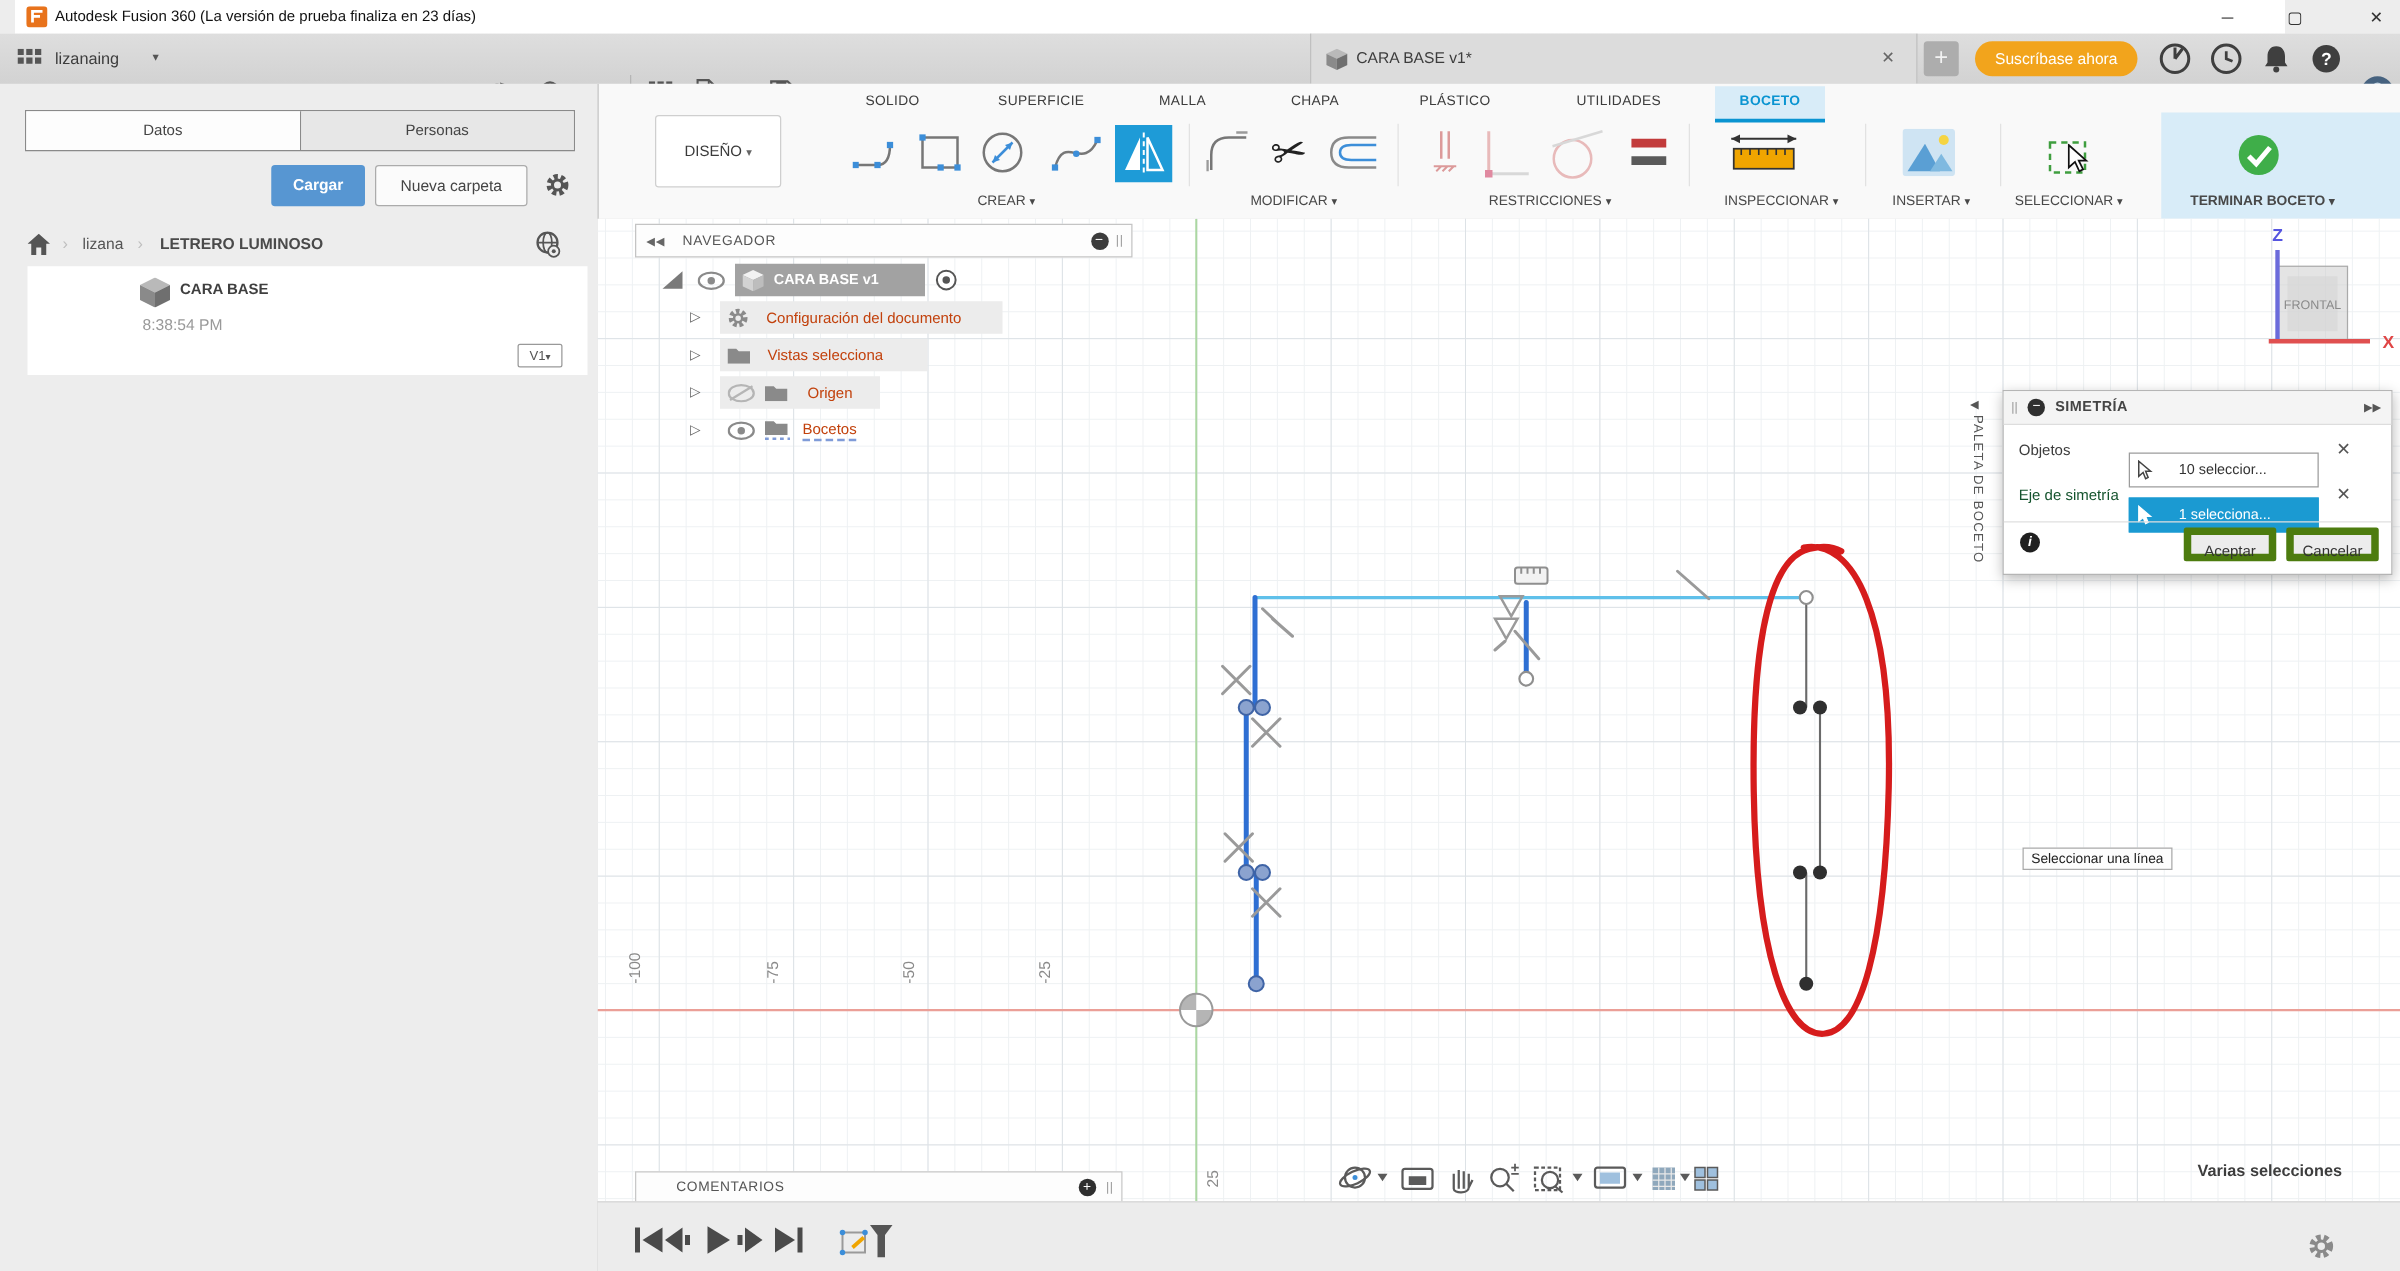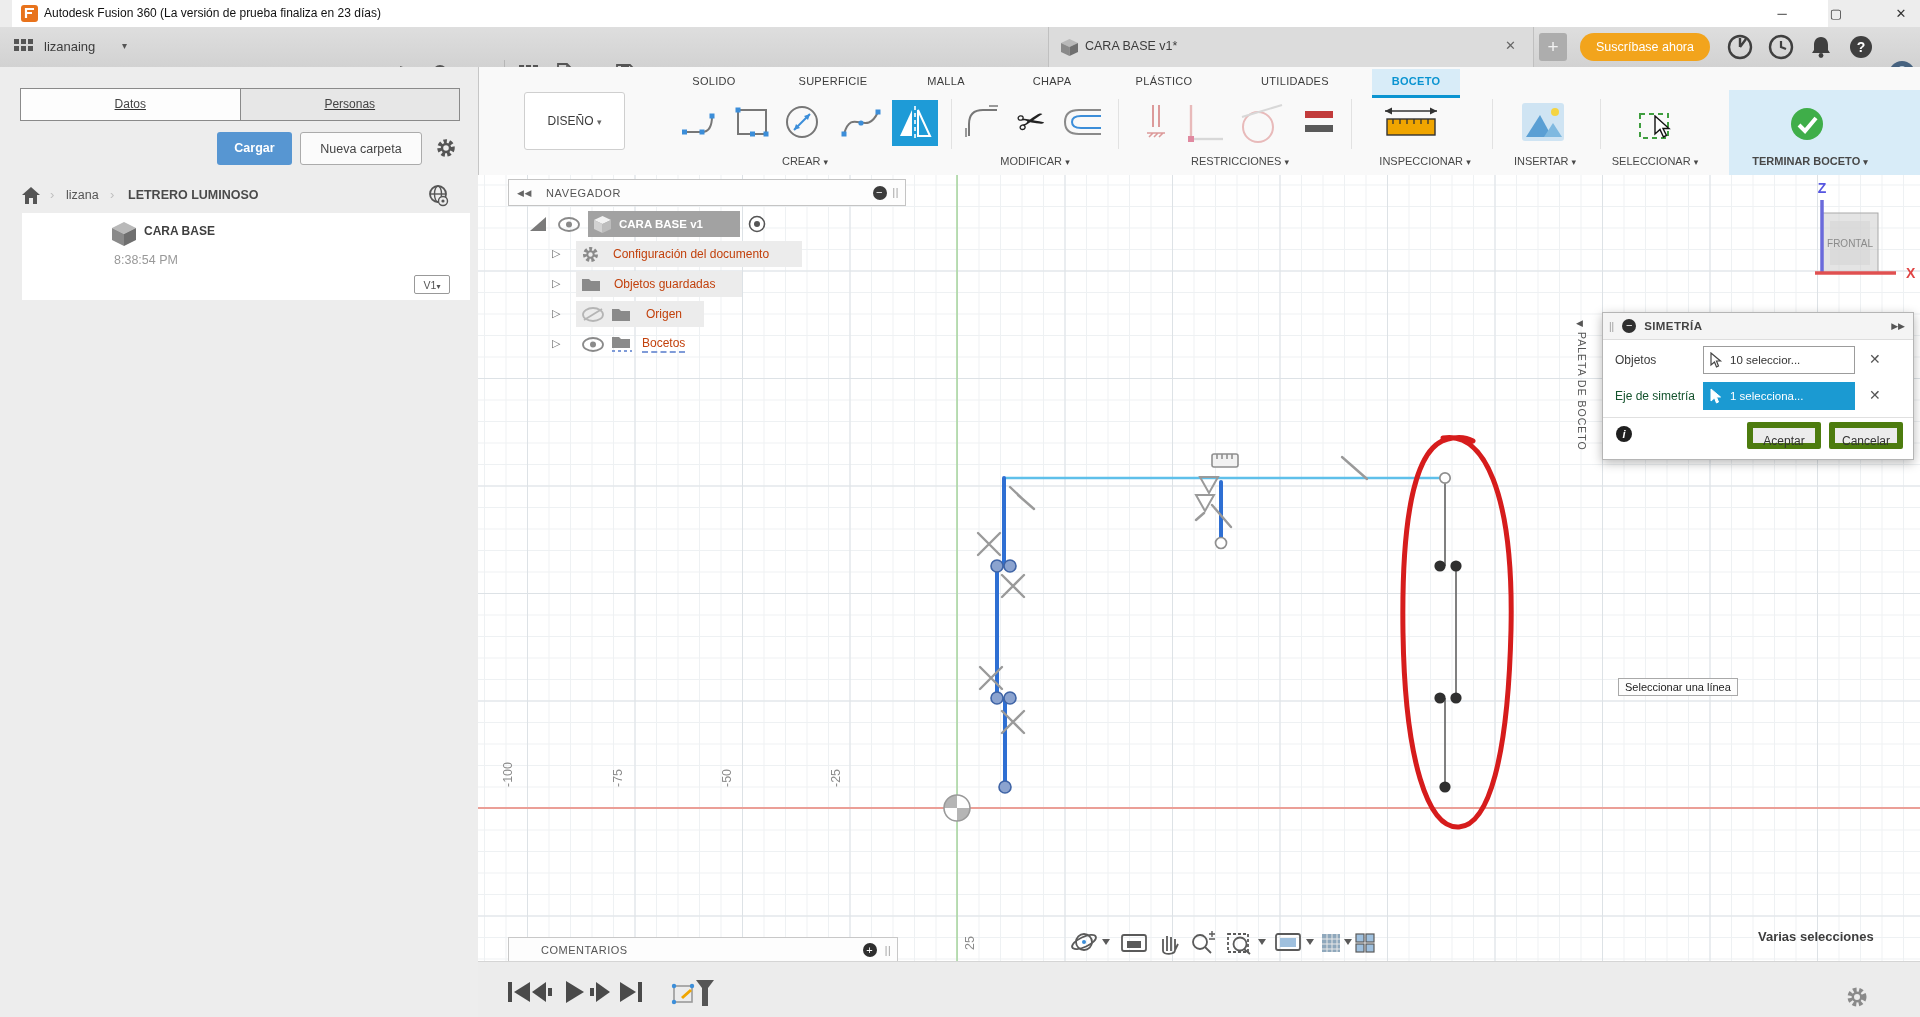--- a/index.html
+++ b/index.html
@@ -27,21 +27,21 @@
   .rtab{top:8px;font-size:11px;color:#3c3c3c;letter-spacing:.3px;white-space:nowrap;}
   #tab-active-bg{left:894px;top:2px;width:88px;height:28px;background:#d8ecf8;}
   #tab-underline{left:894px;top:28px;width:88px;height:3px;background:#0a94d1;}
   .rgroup{top:88px;font-size:11px;color:#484848;white-space:nowrap;}
   .rdiv{top:32px;width:1px;height:50px;background:#e2e2e2;}
   #designbtn{left:46px;top:25px;width:99px;height:56px;background:#fff;border:1px solid #cfcfcf;border-radius:3px;
              font-size:12px;color:#3a3a3a;text-align:center;line-height:56px;}
   #finishbg{left:1251px;top:23px;width:191px;height:85px;background:#d8ecf8;}
   
   #datapanel{left:0;top:67px;width:478px;height:950px;background:#ededed;border-right:1px solid #c6c6c6;}
-  #dp-tabs{left:20px;top:21px;width:438px;height:31px;border:1px solid #8a8a8a;display:flex;text-decoration:underline;}
+  #dp-tabs{left:20px;top:21px;width:438px;height:31px;border:1px solid #8a8a8a;display:flex;}
   .dp-tab{flex:1;text-align:center;line-height:31px;font-size:12px;color:#444;}
   #dp-tab-datos{background:#fdfdfd;border-right:1px solid #8a8a8a;}
   #dp-tab-personas{background:#e7e7e7;}
   #btn-cargar{left:217px;top:65px;width:75px;height:33px;background:#5796d2;border-radius:3px;color:#fff;
               font-weight:bold;font-size:12.5px;text-align:center;line-height:33px;}
   #btn-nueva{left:300px;top:65px;width:122px;height:33px;background:#fbfbfb;border:1px solid #ababab;border-radius:3px;
              color:#444;font-size:12.5px;text-align:center;line-height:33px;box-sizing:border-box;}
   .bc-sep{color:#bfbfbf;font-size:13px;}
   #filecard{left:22px;top:146px;width:448px;height:87px;background:#ffffff;}
   
@@ -56,21 +56,21 @@
   
   #nav-header{left:508px;top:179px;width:396px;height:25px;background:#fdfdfd;border:1px solid #c4c4c4;
               font-size:11px;color:#555;letter-spacing:.6px;}
   .chip{background:#ececec;font-size:12px;color:#c2410c;height:26px;display:flex;align-items:center;}
   #rootchip{background:#a2a2a2;color:#fff;font-weight:bold;font-size:11.5px;}
   .treeglyph{color:#666;font-size:11px;}
   
   #symdlg{left:1602px;top:312px;width:310px;height:146px;background:#fff;border:1px solid #b5b5b5;
           box-shadow:0 3px 10px rgba(0,0,0,.28);}
   #symhdr{left:0;top:0;width:100%;height:26px;background:#f4f4f4;border-bottom:1px solid #ddd;font-size:11.5px;color:#444;}
-  .selbtn{height:28px;width:152px;font-size:11.5px;display:flex;align-items:center;gap:7px;padding-left:6px;box-sizing:border-box;}
+  .selbtn{height:28px;width:152px;font-size:11.5px;display:flex;align-items:center;gap:20px;padding-left:6px;box-sizing:border-box;margin-top:16px;}
   #selbtn-obj{background:#fff;border:1px solid #9c9c9c;color:#333;}
   #selbtn-axis{background:#1b9ad2;border:1px solid #1b9ad2;color:#fff;}
   .dlgbtn{width:74px;height:27px;background:#ececec;border:6px solid #4d7c0f;border-radius:2px;
           font-size:12px;color:#333;text-align:center;line-height:26px;box-sizing:border-box;}
   .xglyph{font-size:14px;color:#555;}
   
   #tooltip{left:1618px;top:678px;background:#fdfdfd;border:1px solid #a9a9a9;font-size:11px;color:#222;
            padding:2px 6px;white-space:nowrap;}
   #status{left:1758px;top:929px;font-size:13px;font-weight:bold;color:#3d3d3d;white-space:nowrap;}
   #palette-tab{left:1576px;top:318px;width:22px;font-size:10px;color:#555;}
@@ -469,21 +469,21 @@
     <circle cx="8.5" cy="8.5" r="3.2" fill="none" stroke="#8a8a8a" stroke-width="2"></circle>
   </svg>
   <span style="margin-left:14px">Configuración del documento</span>
 </div>
 
 <span class="abs treeglyph" style="left:552px;top:277px">▷</span>
 <div class="abs chip" style="left:576px;top:271px;width:166px">
   <svg style="margin-left:6px" width="18" height="14">
     <path d="M0 2 H7 L9 4 H18 V14 H0 Z" fill="#8a8a8a"></path>
   </svg>
-  <span style="margin-left:14px">Objetos guardadas</span>
+  <span style="margin-left:14px">Vistas selecciona</span>
 </div>
 
 <span class="abs treeglyph" style="left:552px;top:307px">▷</span>
 <div class="abs chip" style="left:576px;top:301px;width:128px">
   <svg style="margin-left:6px" width="22" height="15">
     <ellipse cx="11" cy="7.5" rx="10" ry="6.5" fill="none" stroke="#b5b5b5" stroke-width="1.8"></ellipse>
     <line x1="2" y1="13" x2="20" y2="2" stroke="#b5b5b5" stroke-width="1.8"></line>
   </svg>
   <svg style="margin-left:8px" width="18" height="14">
     <path d="M0 2 H7 L9 4 H18 V14 H0 Z" fill="#8a8a8a"></path>

